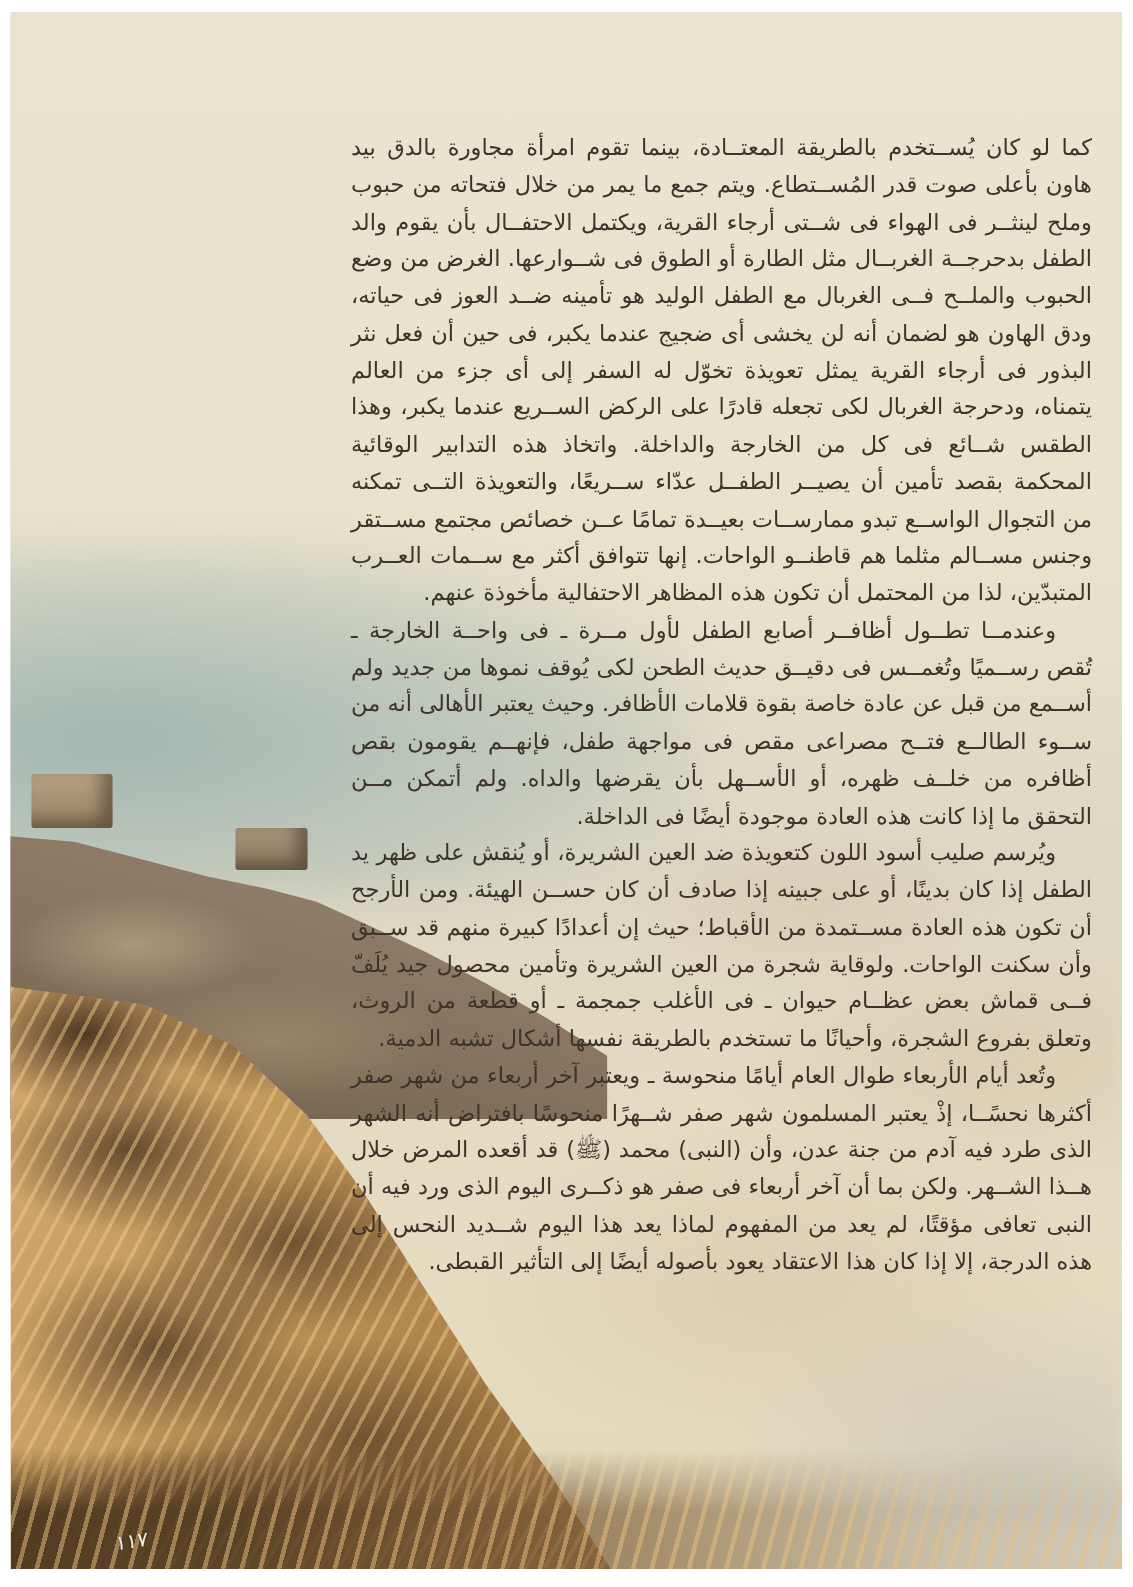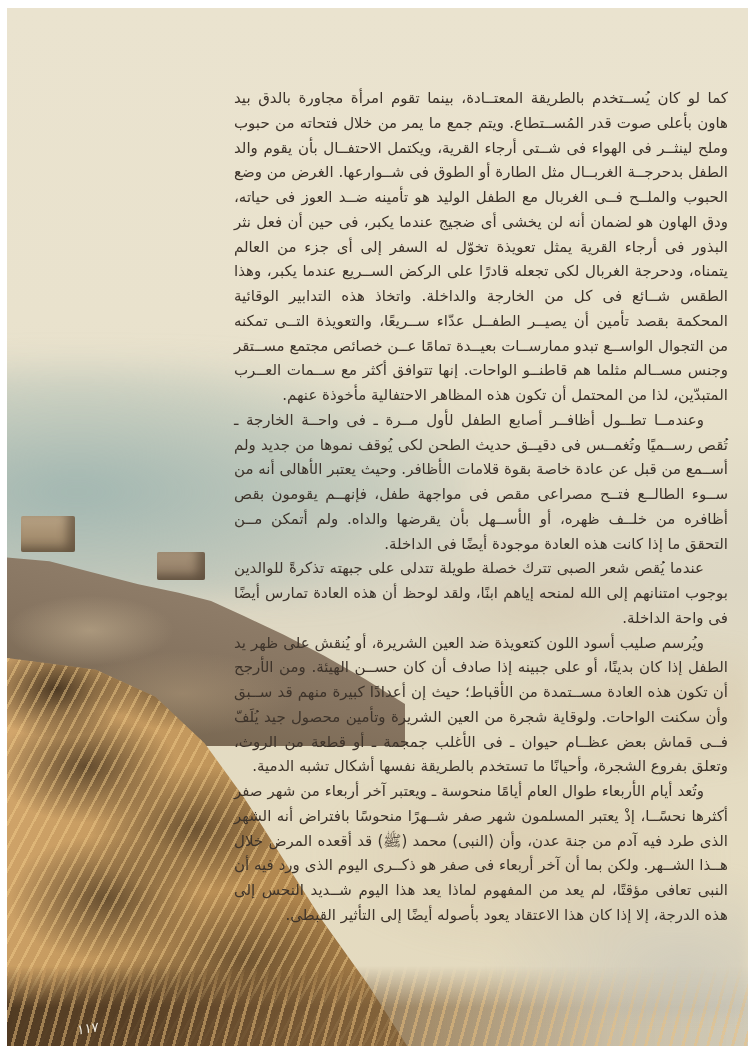--- a/index.html
+++ b/index.html
@@ -152,21 +152,20 @@
     <div class="dunes"></div>
     <div class="dunes-bottom"></div>
     <div class="right-shading"></div>
 
     <main class="text-block" dir="rtl" lang="ar">
 
         <p>كما لو كان يُســتخدم بالطريقة المعتــادة، بينما تقوم امرأة مجاورة بالدق بيد هاون بأعلى صوت قدر المُســتطاع. ويتم جمع ما يمر من خلال فتحاته من حبوب وملح لينثــر فى الهواء فى شــتى أرجاء القرية، ويكتمل الاحتفــال بأن يقوم والد الطفل بدحرجــة الغربــال مثل الطارة أو الطوق فى شــوارعها. الغرض من وضع الحبوب والملــح فــى الغربال مع الطفل الوليد هو تأمينه ضــد العوز فى حياته، ودق الهاون هو لضمان أنه لن يخشى أى ضجيج عندما يكبر، فى حين أن فعل نثر البذور فى أرجاء القرية يمثل تعويذة تخوّل له السفر إلى أى جزء من العالم يتمناه، ودحرجة الغربال لكى تجعله قادرًا على الركض الســريع عندما يكبر، وهذا الطقس شــائع فى كل من الخارجة والداخلة. واتخاذ هذه التدابير الوقائية المحكمة بقصد تأمين أن يصيــر الطفــل عدّاء ســريعًا، والتعويذة التــى تمكنه من التجوال الواســع تبدو ممارســات بعيــدة تمامًا عــن خصائص مجتمع مســتقر وجنس مســالم مثلما هم قاطنــو الواحات. إنها تتوافق أكثر مع ســمات العــرب المتبدّين، لذا من المحتمل أن تكون هذه المظاهر الاحتفالية مأخوذة عنهم.</p>
 
         <p>وعندمــا تطــول أظافــر أصابع الطفل لأول مــرة ـ فى واحــة الخارجة ـ تُقص رســميًا وتُغمــس فى دقيــق حديث الطحن لكى يُوقف نموها من جديد ولم أســمع من قبل عن عادة خاصة بقوة قلامات الأظافر. وحيث يعتبر الأهالى أنه من ســوء الطالــع فتــح مصراعى مقص فى مواجهة طفل، فإنهــم يقومون بقص أظافره من خلــف ظهره، أو الأســهل بأن يقرضها والداه. ولم أتمكن مــن التحقق ما إذا كانت هذه العادة موجودة أيضًا فى الداخلة.</p>
 
-        <p>عندما يُقص شعر الصبى تترك خصلة طويلة تتدلى على جبهته تذكرةً للوالدين بوجوب امتنانهم إلى الله لمنحه إياهم ابنًا، ولقد لوحظ أن هذه العادة تمارس أيضًا فى واحة الداخلة.</p>
 
         <p>ويُرسم صليب أسود اللون كتعويذة ضد العين الشريرة، أو يُنقش على ظهر يد الطفل إذا كان بدينًا، أو على جبينه إذا صادف أن كان حســن الهيئة. ومن الأرجح أن تكون هذه العادة مســتمدة من الأقباط؛ حيث إن أعدادًا كبيرة منهم قد ســبق وأن سكنت الواحات. ولوقاية شجرة من العين الشريرة وتأمين محصول جيد يُلَفّ فــى قماش بعض عظــام حيوان ـ فى الأغلب جمجمة ـ أو قطعة من الروث، وتعلق بفروع الشجرة، وأحيانًا ما تستخدم بالطريقة نفسها أشكال تشبه الدمية.</p>
 
         <p>وتُعد أيام الأربعاء طوال العام أيامًا منحوسة ـ ويعتبر آخر أربعاء من شهر صفر أكثرها نحسًــا، إذْ يعتبر المسلمون شهر صفر شــهرًا منحوسًا بافتراض أنه الشهر الذى طرد فيه آدم من جنة عدن، وأن (النبى) محمد (ﷺ) قد أقعده المرض خلال هــذا الشــهر. ولكن بما أن آخر أربعاء فى صفر هو ذكــرى اليوم الذى ورد فيه أن النبى تعافى مؤقتًا، لم يعد من المفهوم لماذا يعد هذا اليوم شــديد النحس إلى هذه الدرجة، إلا إذا كان هذا الاعتقاد يعود بأصوله أيضًا إلى التأثير القبطى.</p>
 
       </main>
 
     <div class="page-number">١١٧</div>
   </div>
 </div>

